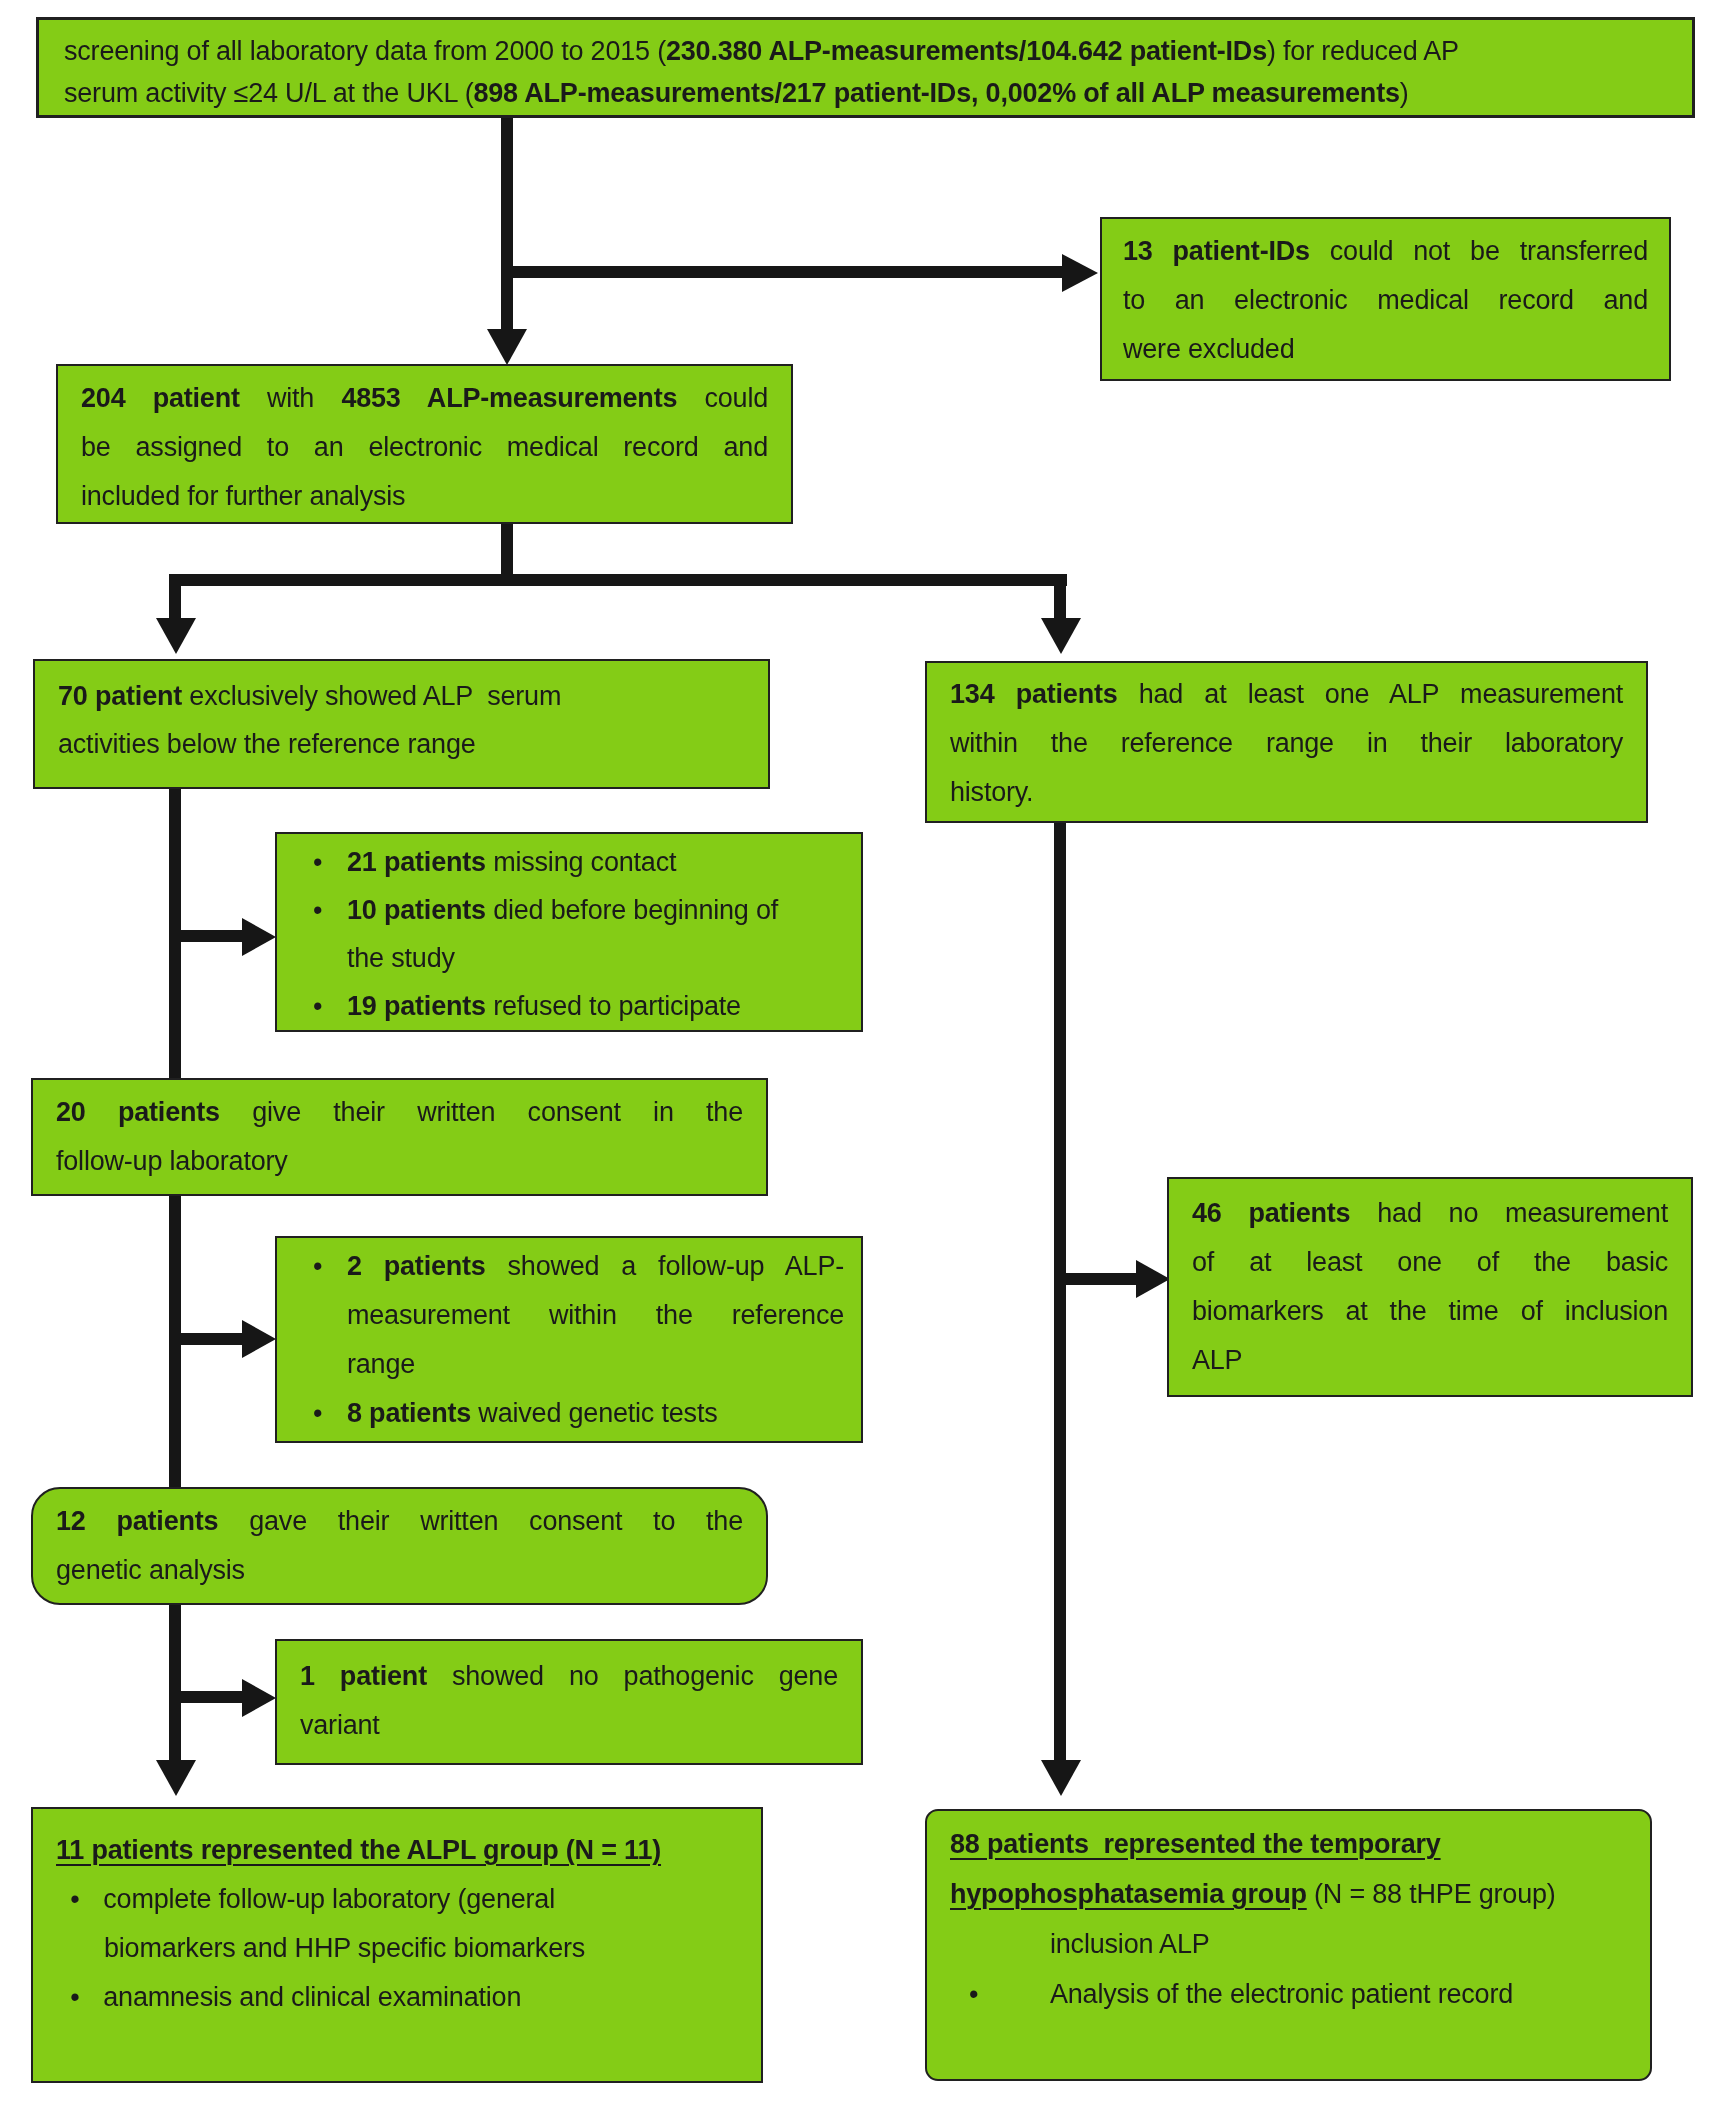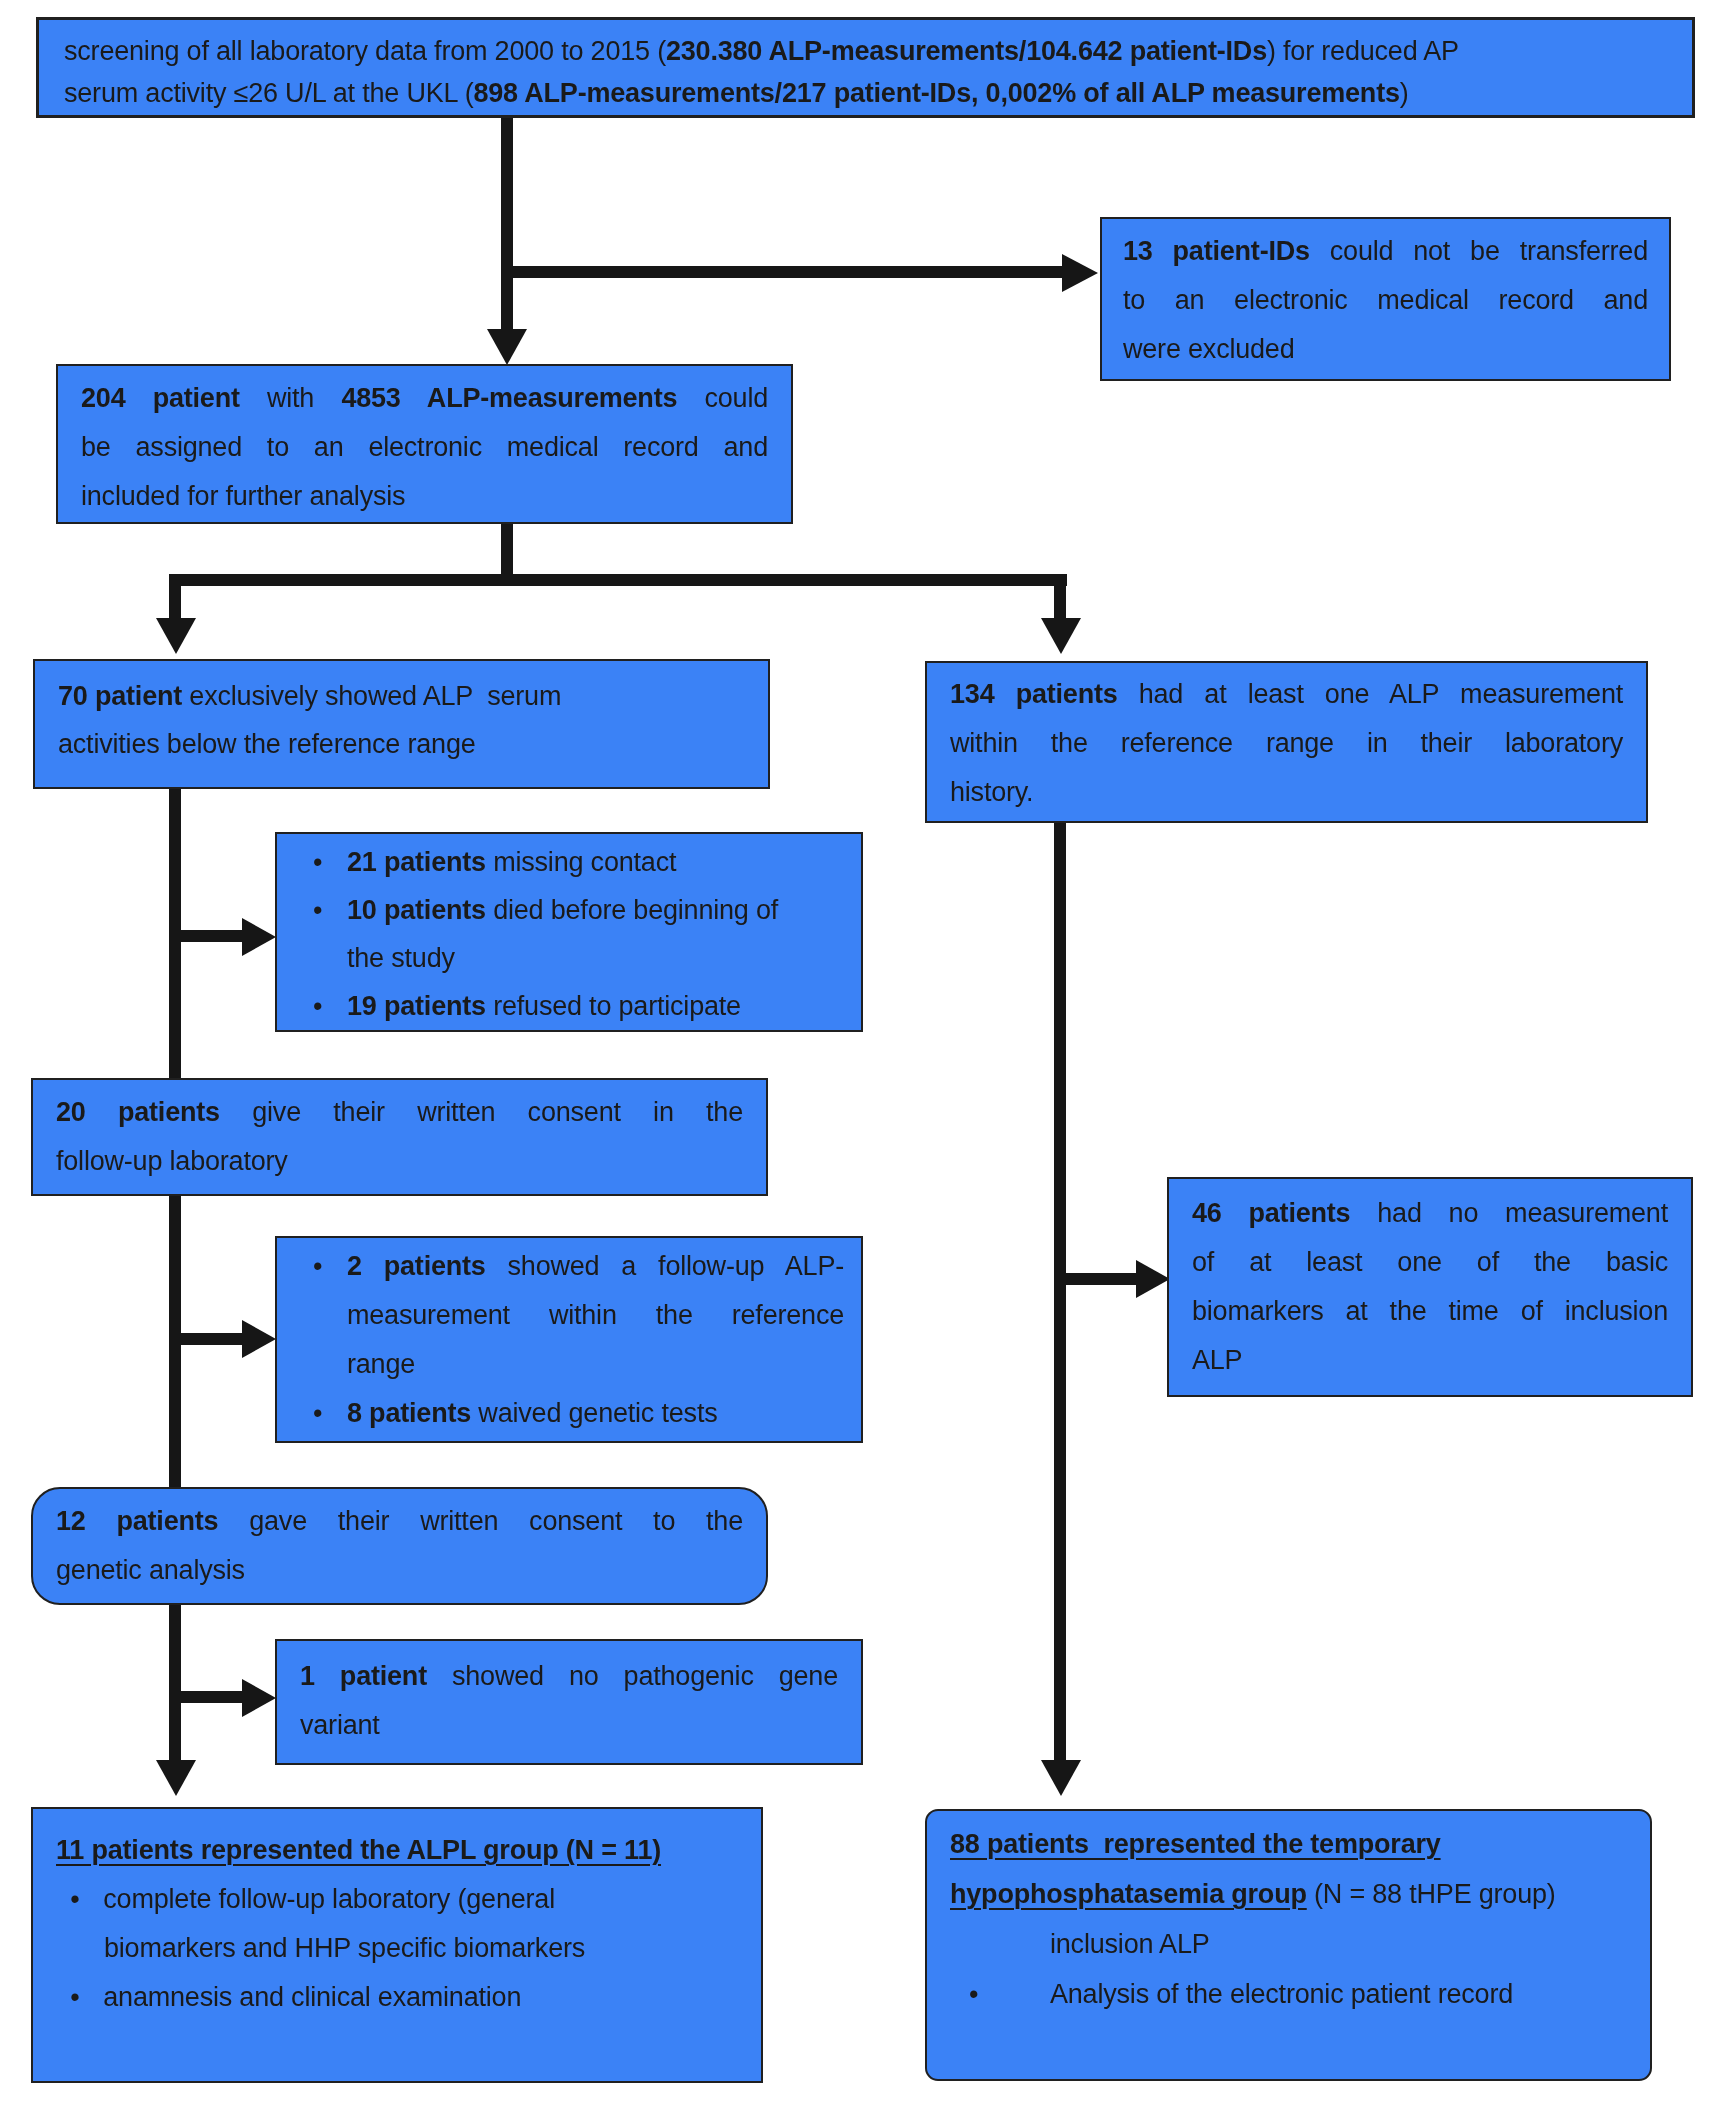--- a/index.html
+++ b/index.html
@@ -7,21 +7,21 @@
   html,body { background:#ffffff; }
   body {
     width:1730px; height:2103px; position:relative;
     font-family:"Liberation Sans", sans-serif;
     color:var(--ink);
   }
   .canvas { position:absolute; left:0; top:0; width:1730px; height:2103px; }
 
   
   .box {
-    position:absolute; background:#3b82f6;
+    position:absolute; background:#84cc16;
     border:2.9px solid #202020;
     font-size:27px; letter-spacing:-0.2px;
   }
   .b-screening { left:36px;  top:17px;   width:1659px; height:101px; padding:9.5px 25px; line-height:42px; border-width:3.8px; }
   .b-excluded  { left:1100px;top:217px;  width:571px;  height:164px; padding:7.6px 21px;  line-height:49px; }
   .b-assigned  { left:33px;  top:364px;  width:737px;  height:160px; padding:7.6px 23px;  line-height:49px;margin-left:23px; }
   .b-low70     { left:33px;  top:659px;  width:737px;  height:130px; padding:11.4px 23px; line-height:48px; }
   .b-range134  { left:925px; top:661px;  width:723px;  height:162px; padding:6.7px 23px;  line-height:49px; }
   .b-contact   { left:275px; top:832px;  width:588px;  height:200px; padding:3.8px 17px;  line-height:48px; }
   .b-consent20 { left:31px;  top:1078px; width:737px;  height:118px; padding:7.6px 23px;  line-height:49px; }
@@ -110,21 +110,21 @@
   <div class="ah-down ah-i"></div>
   <div class="hline l-i1"></div>
   <div class="ah-right ah-i1"></div>
   <div class="vline l-j"></div>
   <div class="ah-down ah-j"></div>
   <div class="hline l-j1"></div>
   <div class="ah-right ah-j1"></div>
 
   <div class="box b-screening">
       <div class="tl"><span>screening of all laboratory data from 2000 to 2015 (</span><span class="b">230.380 ALP-measurements/104.642 patient-IDs</span><span>) for reduced AP</span></div>
-      <div class="tl"><span>serum activity ≤26 U/L at the UKL (</span><span class="b">898 ALP-measurements/217 patient-IDs, 0,002% of all ALP measurements</span><span>)</span></div>
+      <div class="tl"><span>serum activity ≤24 U/L at the UKL (</span><span class="b">898 ALP-measurements/217 patient-IDs, 0,002% of all ALP measurements</span><span>)</span></div>
     </div>
   <div class="box b-excluded">
       <div class="tl just"><span class="b">13 patient-IDs</span><span> could not be transferred</span></div>
       <div class="tl just"><span>to an electronic medical record and</span></div>
       <div class="tl"><span>were excluded</span></div>
     </div>
   <div class="box b-assigned">
       <div class="tl just"><span class="b">204 patient</span><span> with </span><span class="b">4853 ALP-measurements</span><span> could</span></div>
       <div class="tl just"><span>be assigned to an electronic medical record  and</span></div>
       <div class="tl"><span>included for further analysis</span></div>

